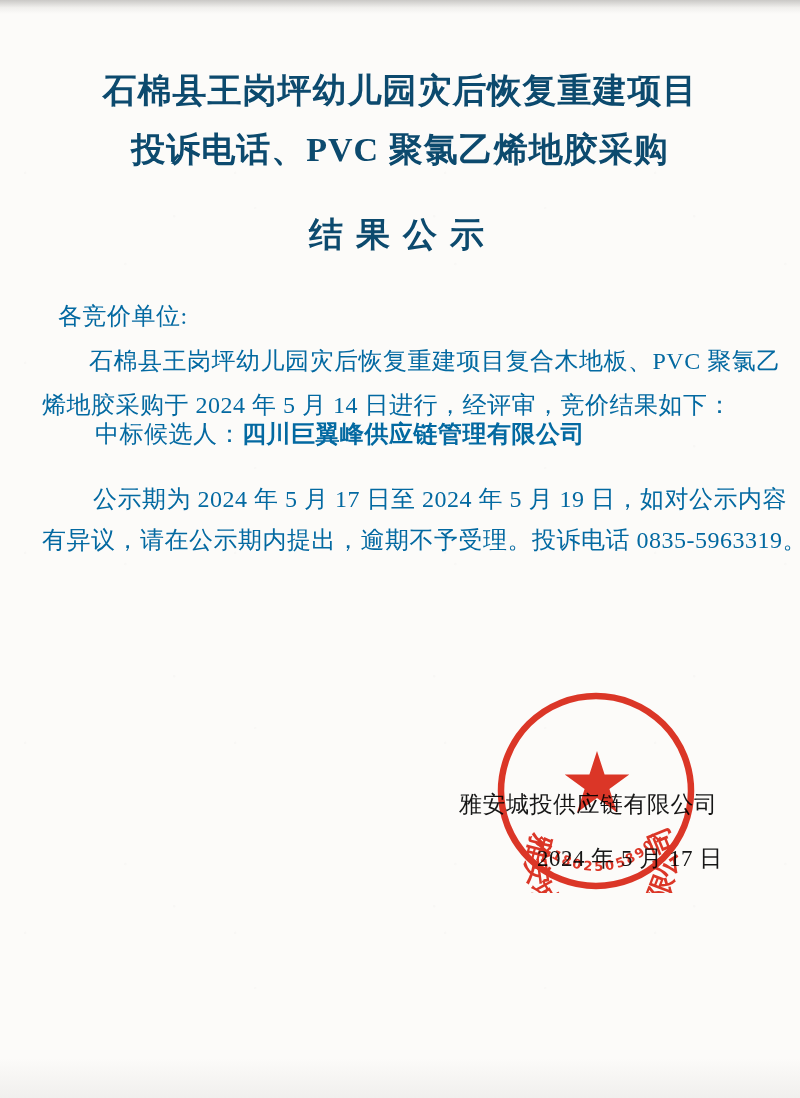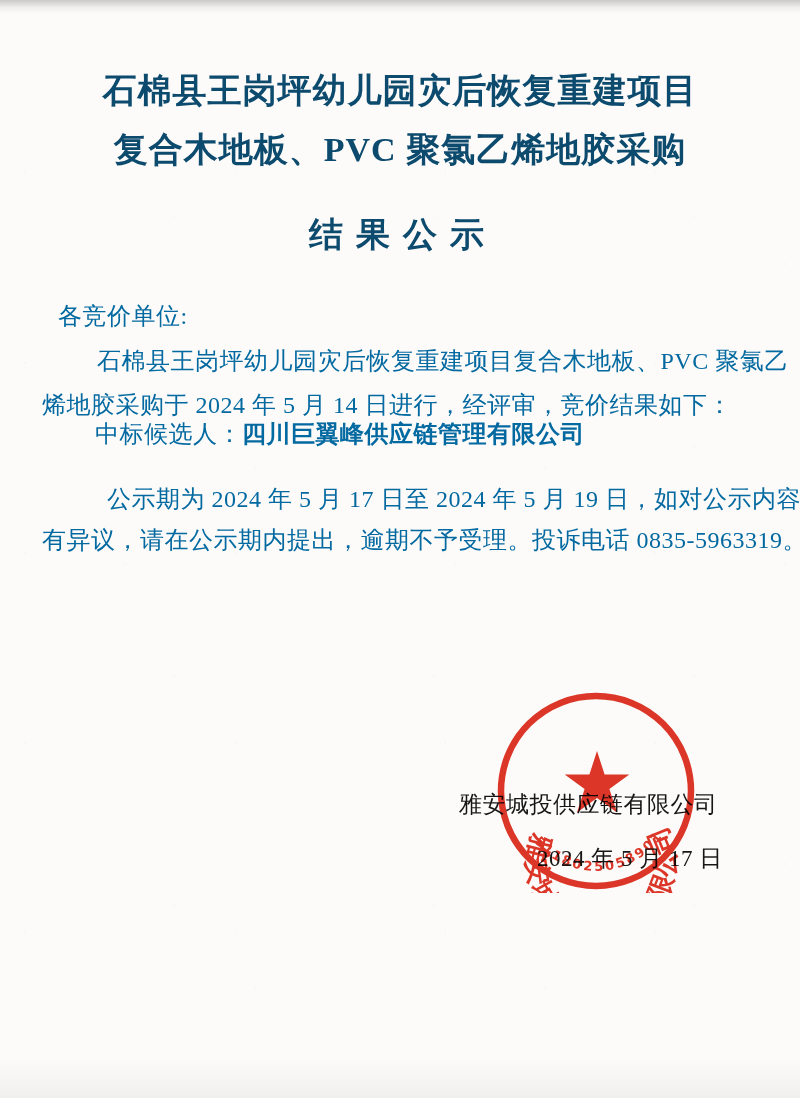--- a/index.html
+++ b/index.html
@@ -51,33 +51,33 @@
   }
 </style>
 </head>
 <body>
 
 <div class="scan-top-shade"></div>
 <div class="paper-noise"></div>
 <div class="scan-bottom-shade"></div>
 
 <div class="title t1">石棉县王岗坪幼儿园灾后恢复重建项目</div>
-<div class="title t2">复合木地板、PVC 聚氯乙烯地胶采购</div>
+<div class="title t2">投诉电话、PVC 聚氯乙烯地胶采购</div>
 <div class="title t3">结果公示</div>
 
 <div class="line" style="top:301px;left:58px;">各竞价单位:</div>
 
-<div class="line" style="top:346px;left:97px;">石棉县王岗坪幼儿园灾后恢复重建项目复合木地板、PVC 聚氯乙</div>
+<div class="line" style="top:346px;left:89px;">石棉县王岗坪幼儿园灾后恢复重建项目复合木地板、PVC 聚氯乙</div>
 <div class="line" style="top:390px;left:42px;">烯地胶采购于 2024 年 5 月 14 日进行，经评审，竞价结果如下：</div>
 
 <div class="line" style="top:419px;left:95px;">
   <span>中标候选人：</span><span class="bold">四川巨翼峰供应链管理有限公司</span>
 </div>
 
-<div class="line" style="top:484px;left:93px;margin-left:14px;">公示期为 2024 年 5 月 17 日至 2024 年 5 月 19 日，如对公示内容</div>
+<div class="line" style="top:484px;left:93px;">公示期为 2024 年 5 月 17 日至 2024 年 5 月 19 日，如对公示内容</div>
 <div class="line" style="top:525px;left:42px;">有异议，请在公示期内提出，逾期不予受理。投诉电话 0835-5963319。</div>
 
 <div class="sig" style="top:789px;left:459px;">雅安城投供应链有限公司</div>
 <div class="sig" style="top:843px;left:537px;text-align:right;">2024 年 5 月 17 日</div>
 
 <svg class="seal-svg" viewBox="0 0 204 204" aria-hidden="true">
   <defs>
     <path id="ringTextArc" d="M 41.5,142.8 A 73 73 0 1 0 167.6,134.0" fill="none"></path>
     <path id="serialArc" d="M 42.6,155.5 A 80 80 0 0 0 166.7,149.0" fill="none"></path>
   </defs>

